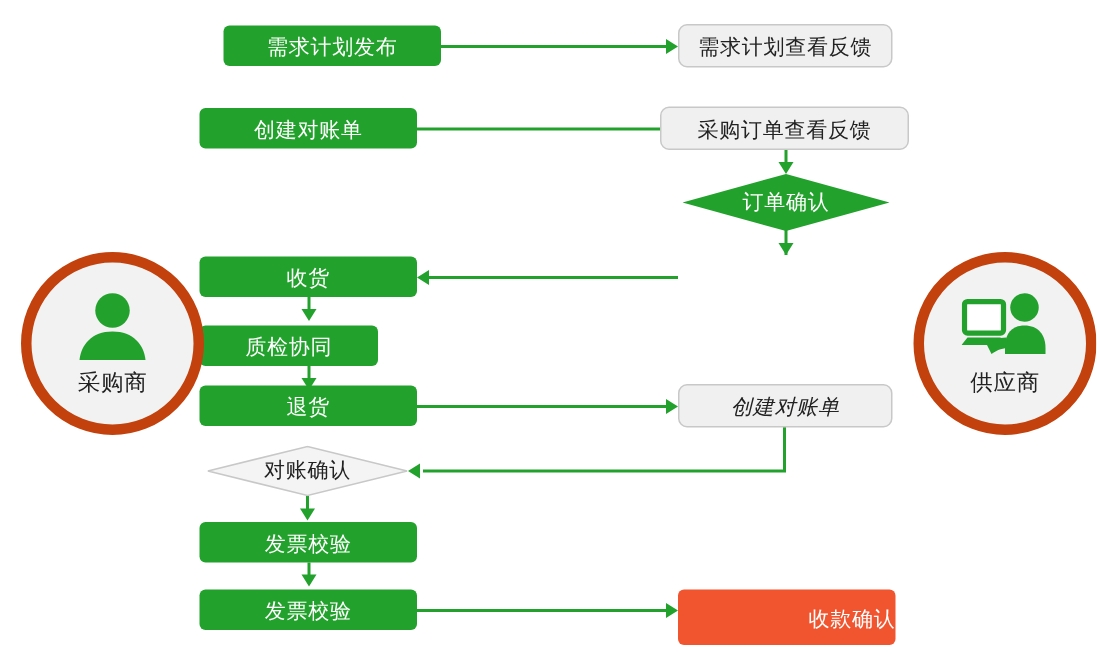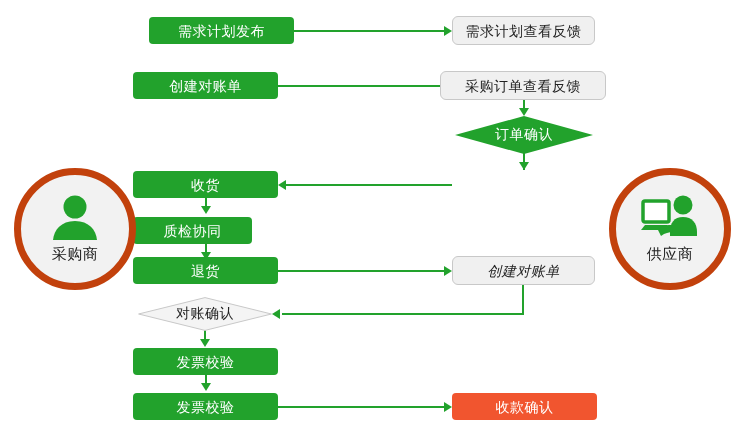--- a/index.html
+++ b/index.html
@@ -220,21 +220,21 @@
   </div>
 
   <div class="node green" style="left:133px; top:348px; width:145px; height:27px;">
     <span>发票校验</span>
   </div>
 
   <div class="node green" style="left:133px; top:393px; width:145px; height:27px;">
     <span>发票校验</span>
   </div>
 
-  <div class="node red" style="left:452px; top:393px; width:145px; height:27px;">
+  <div class="node red" style="left:452px; top:393px; width:145px; height:37px;justify-content:flex-end;">
     <span>收款确认</span>
   </div>
 
   <div class="actor" style="left:14px; top:168px;">
     <span class="glyph">
       <svg width="50" height="46" viewBox="0 0 50 46">
         <circle cx="25" cy="13" r="11.5" fill="#22a22c"></circle>
         <path d="M25 27 C11 27 4 36 3 46 L47 46 C46 36 39 27 25 27 Z" fill="#22a22c"></path>
       </svg>
     </span>

